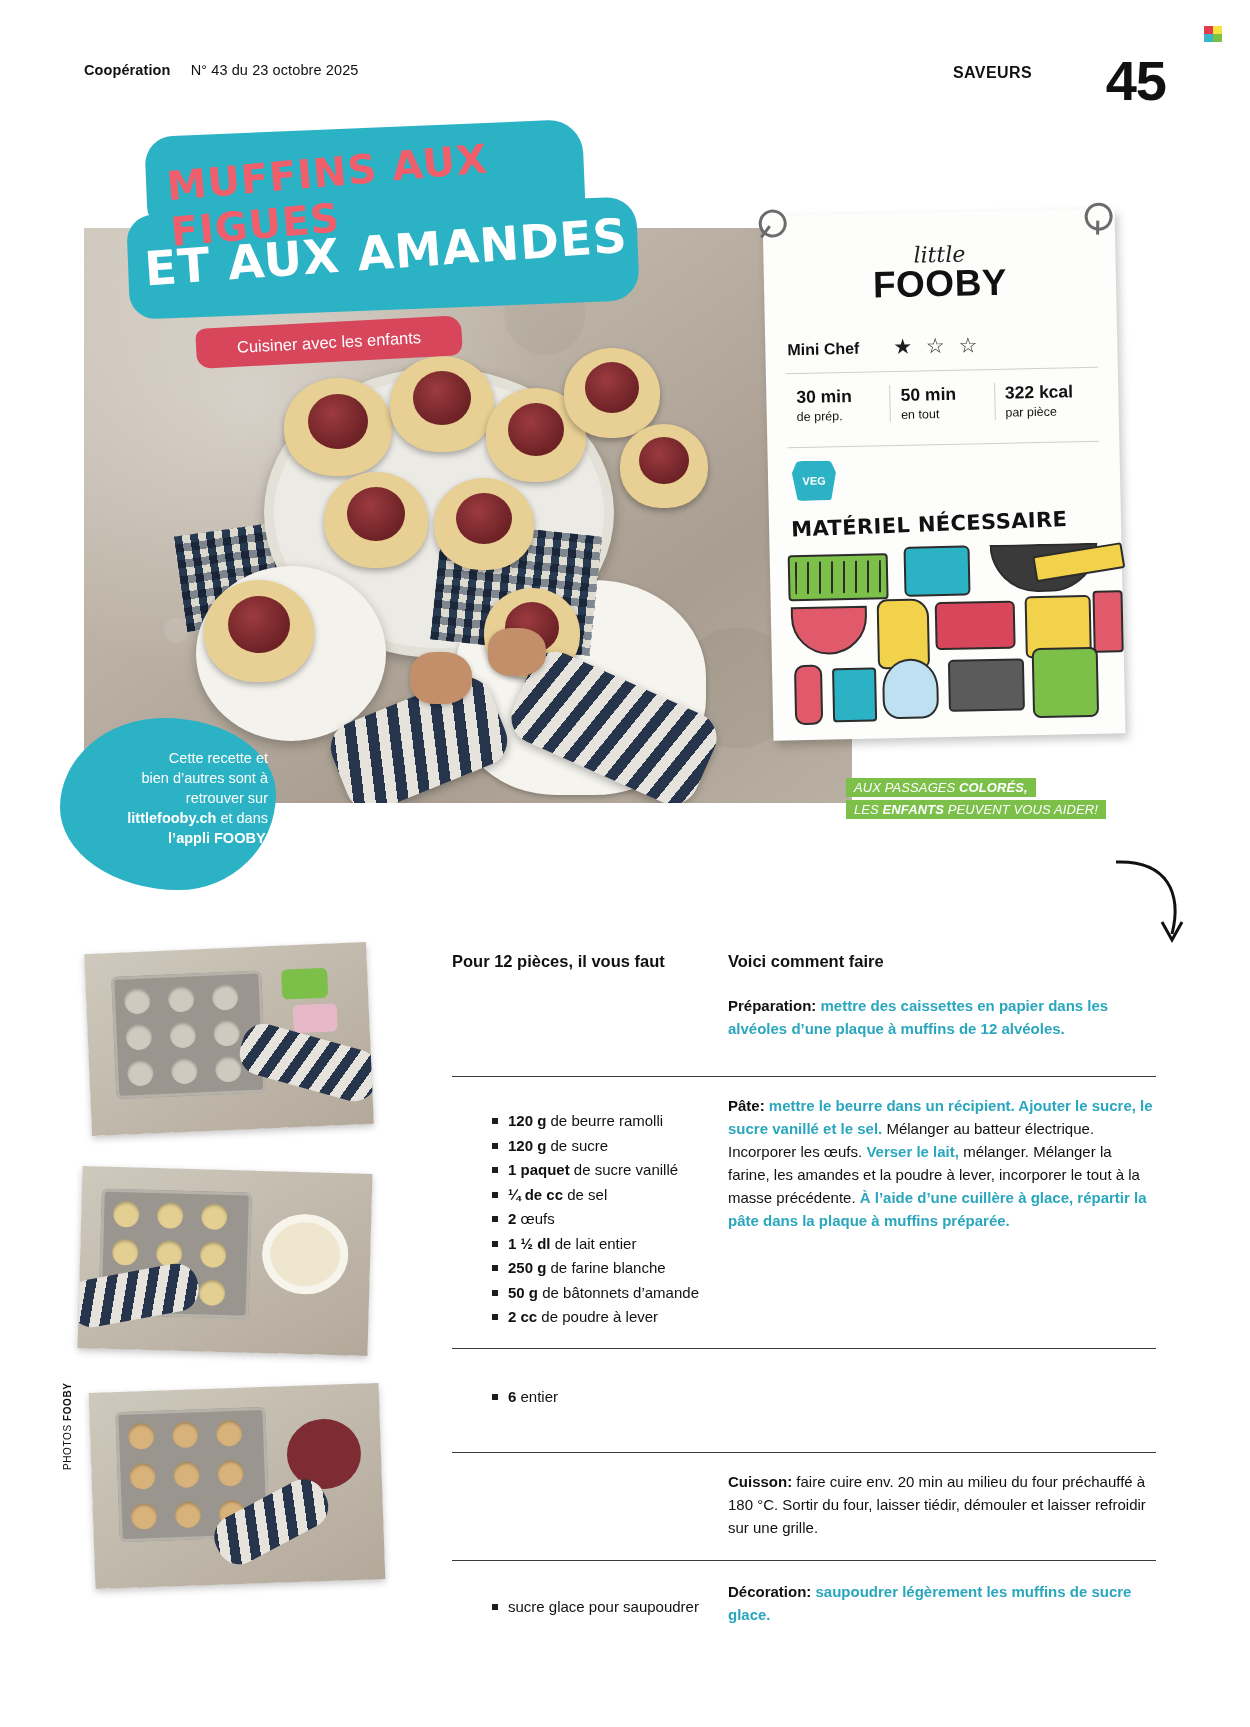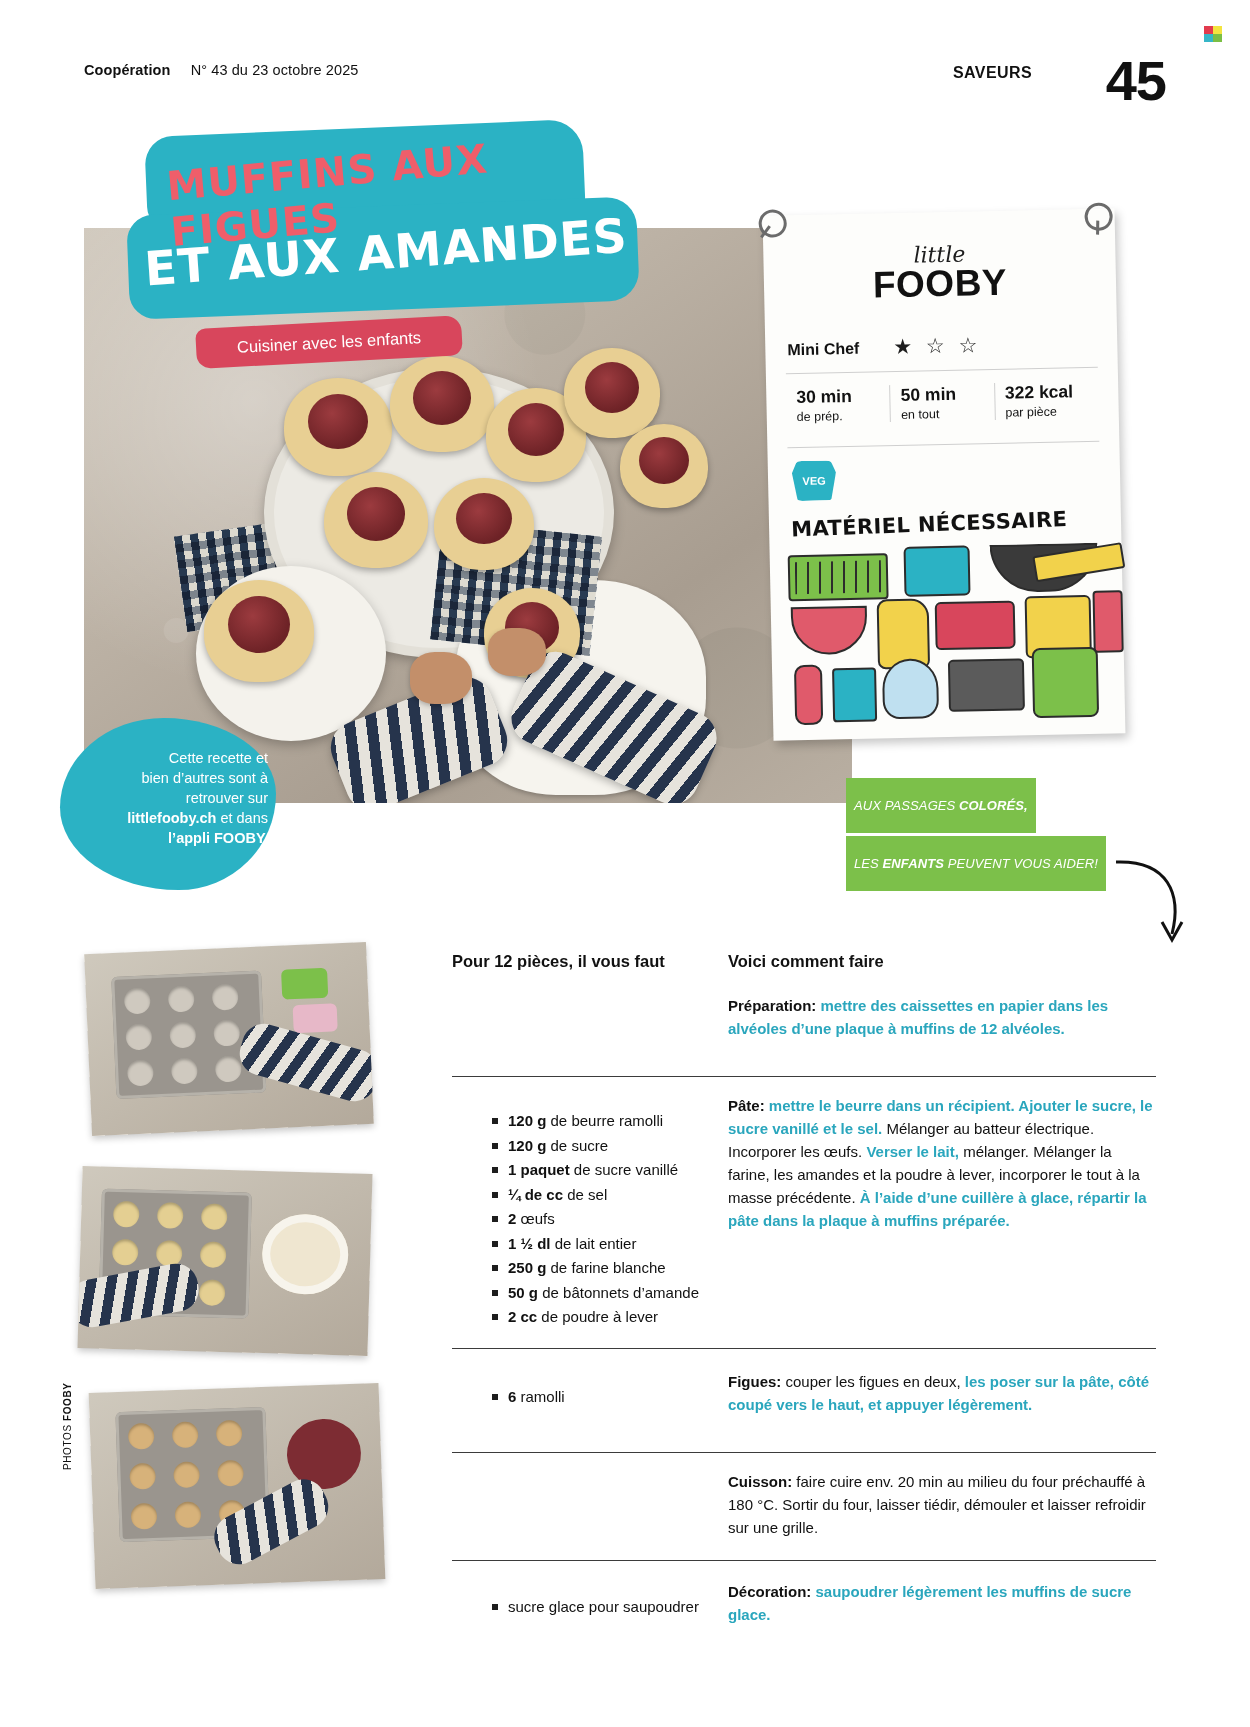--- a/index.html
+++ b/index.html
@@ -118,21 +118,21 @@
   
   .blob{position:absolute;left:60px;top:718px;width:216px;height:172px;background:#2bb2c4;
     border-radius:48% 52% 45% 55% / 52% 44% 56% 48%;}
   .blob-txt{position:absolute;left:66px;top:748px;width:202px;text-align:right;color:#fff;
     font-size:14.5px;line-height:20px;}
   .blob-txt b{font-weight:bold;}
 
   
   .note{position:absolute;left:846px;top:778px;width:282px;}
   .note .line{background:#7cc04a;color:#fff;font-size:13px;font-style:italic;
-    padding:20px 8px;display:inline-block;margin-bottom:3px;letter-spacing:.1px;}
+    padding:2px 8px;display:inline-block;margin-bottom:3px;letter-spacing:.1px;}
   .note .line b{font-weight:bold;}
   .arrow{position:absolute;left:1112px;top:856px;width:74px;height:96px;}
 
   
   .shot{position:absolute;background:linear-gradient(150deg,#cfc9bd,#b3a99b);
     box-shadow:0 3px 7px rgba(0,0,0,.22);overflow:hidden;}
   .shot .tin{position:absolute;background:#9a958e;border-radius:6px;
     box-shadow:inset 0 0 0 3px #b6b2aa;}
   .shot .cell{position:absolute;width:26px;height:26px;border-radius:50%;background:#cfc9bf;box-shadow:inset 0 2px 3px rgba(0,0,0,.25);}
   .shot1{left:88px;top:948px;width:282px;height:182px;transform:rotate(-2.5deg);}
@@ -370,26 +370,23 @@
     <li><b>2 cc</b><span> de poudre à lever</span></li>
   </ul>
 
   <div class="step s-pate">
     <b>Pâte:</b><span class="hl"> mettre le beurre dans un récipient. Ajouter le sucre, le sucre vanillé et le sel.</span><span> Mélanger au batteur électrique. Incorporer les œufs. </span><span class="hl">Verser le lait,</span><span> mélanger. Mélanger la farine, les amandes et la poudre à lever, incorporer le tout à la masse précédente. </span><span class="hl">À l’aide d’une cuillère à glace, répartir la pâte dans la plaque à muffins préparée.</span>
   </div>
 
   <div class="hr hr2"></div>
 
   <ul class="ing ing2">
-    <li><b>6</b><span> ramolli</span></li>
+    <li><b>6</b><span> entier</span></li>
   </ul>
 
-  <div class="step s-figues">
-    <b>Figues:</b><span> couper les figues en deux, </span><span class="hl">les poser sur la pâte, côté coupé vers le haut, et appuyer légèrement.</span>
-  </div>
 
   <div class="hr hr3"></div>
 
   <div class="step s-cuisson">
     <b>Cuisson:</b><span> faire cuire env. 20 min au milieu du four préchauffé à 180 °C. Sortir du four, laisser tiédir, démouler et laisser refroidir sur une grille.</span>
   </div>
 
   <div class="hr hr4"></div>
 
   <ul class="ing ing3">

